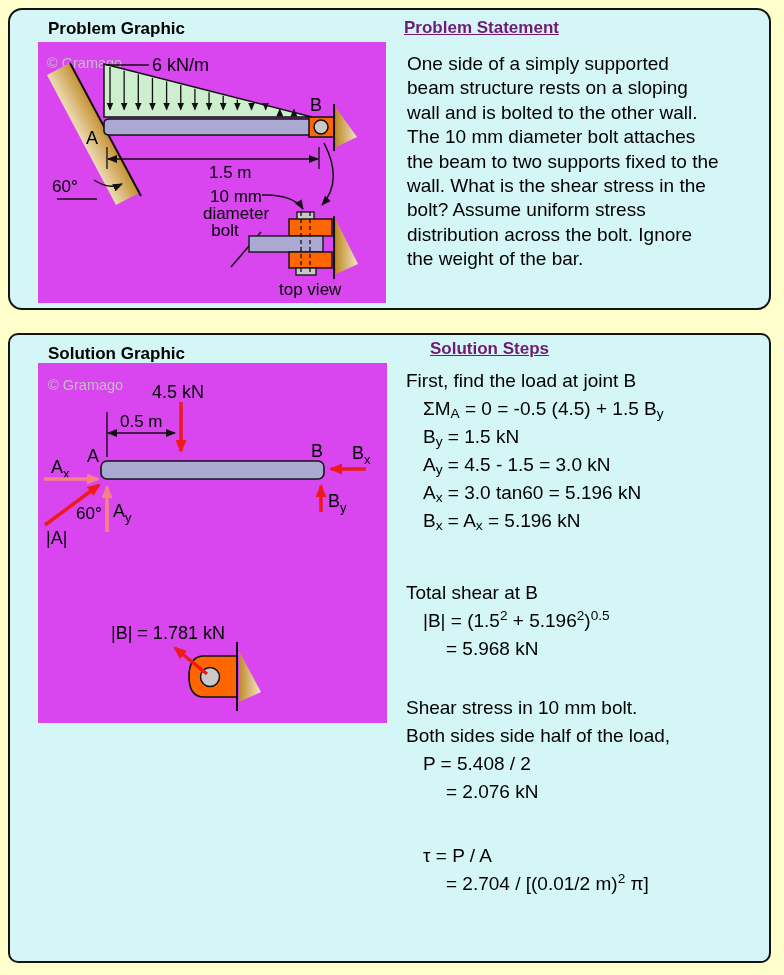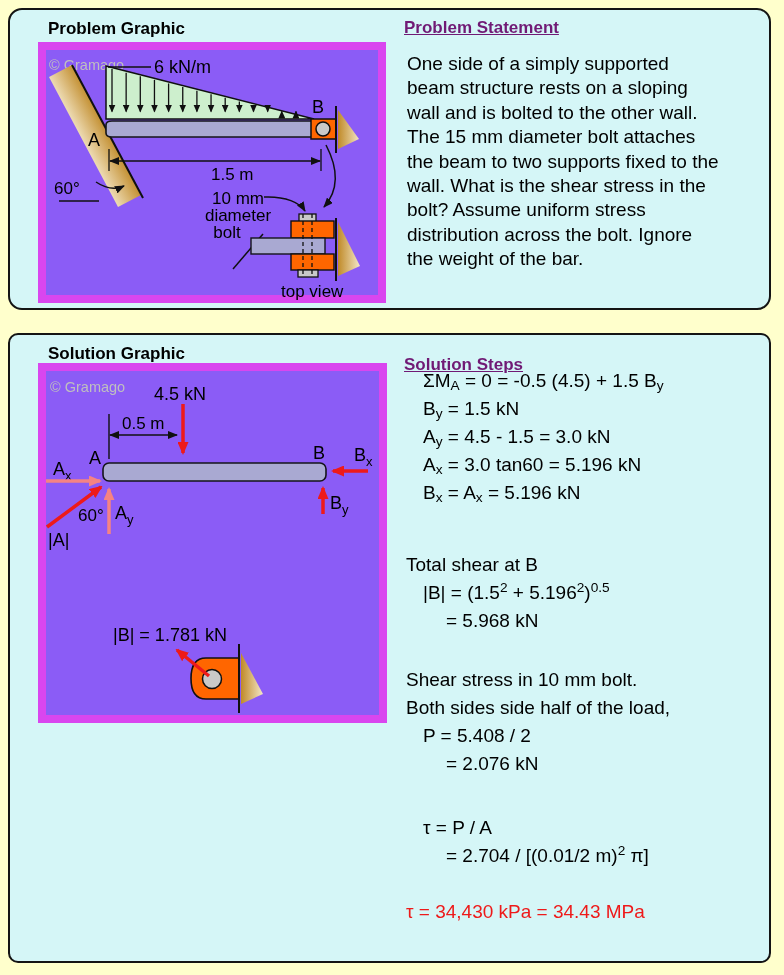--- a/index.html
+++ b/index.html
@@ -14,21 +14,21 @@
     background:#D5F6F7;border:2px solid #141414;border-radius:14px;
     box-sizing:border-box;
   }
   #panel-problem{top:8px;height:302px;}
   #panel-solution{top:333px;height:630px;border-radius:10px;}
   .panel-title{
     position:absolute;left:10px;top:9px;
     font-size:17px;font-weight:bold;color:#000;margin-left:28px;
   }
   .gbox{
-    position:absolute;background:#8b5cf6;border:8px solid #d946ef;box-sizing:border-box;
+    position:absolute;background:#d946ef;border:6px solid #d946ef;box-sizing:border-box;
   }
   #gbox-problem{left:28px;top:32px;width:348px;height:261px;}
   #gbox-solution{left:28px;top:28px;width:349px;height:360px;}
   .col-title{
     position:absolute;left:394px;
     font-size:17px;font-weight:bold;text-decoration:underline;color:#701a75;
   }
   .statement{
     position:absolute;left:397px;top:42px;width:372px;
     font-size:19px;line-height:24.4px;white-space:pre-line;color:#000;
@@ -136,21 +136,21 @@
       <polygon points="292,172 292,226 314,216" fill="url(#p-wall-right)"></polygon>
       <line x1="290" y1="168" x2="290" y2="231" stroke="#101010" stroke-width="2"></line>
       <text class="lbl17" x="235" y="247">top view</text>
     </svg>
   </div>
 
   <div class="col-title" style="top:8px;">Problem Statement</div>
   <div class="statement">One side of a simply supported
 beam structure rests on a sloping
 wall and is bolted to the other wall.
-The 15 mm diameter bolt attaches
+The 10 mm diameter bolt attaches
 the beam to two supports fixed to the
 wall. What is the shear stress in the
 bolt? Assume uniform stress
 distribution across the bolt. Ignore
 the weight of the bar.</div>
 </div>
 
 <div class="panel" id="panel-solution">
   <div class="panel-title">Solution Graphic</div>
 
@@ -204,35 +204,35 @@
 
       <text class="lbl18" x="67" y="270">|B| = 1.781 kN</text>
       <path d="M160,287 L193,287 L193,328 L160,328 Q145,328 145,307.5 Q145,287 160,287 Z" fill="#FF6600" stroke="#101010" stroke-width="1.6"></path>
       <circle cx="166" cy="308" r="9.5" fill="#C9C9C9" stroke="#101010" stroke-width="1.5"></circle>
       <polygon points="195,282 195,333 217,323" fill="url(#s-wall-right)"></polygon>
       <line x1="193" y1="273" x2="193" y2="342" stroke="#101010" stroke-width="2"></line>
       <line x1="163" y1="305" x2="131" y2="279" stroke="#EE1A1A" stroke-width="3.5" marker-end="url(#s-ah-red)"></line>
     </svg>
   </div>
 
-  <div class="col-title" style="top:20px;">Solution Steps</div>
+  <div class="col-title" style="top:4px;margin-left:26px;">Solution Steps</div>
   <div id="steps">
+      <div class="ln i0">First, find the load at joint B</div>
       <div class="ln i1">ΣM<sub>A</sub> = 0 = -0.5 (4.5) + 1.5 B<sub>y</sub></div>
       <div class="ln i1">B<sub>y</sub> = 1.5 kN</div>
       <div class="ln i1">A<sub>y</sub> = 4.5 - 1.5 = 3.0 kN</div>
       <div class="ln i1">A<sub>x</sub> = 3.0 tan60 = 5.196 kN</div>
       <div class="ln i1">B<sub>x</sub> = A<sub>x</sub> = 5.196 kN</div>
       <div style="height: 44px;"></div>
       <div class="ln i0">Total shear at B</div>
       <div class="ln i1">|B| = (1.5<sup>2</sup> + 5.196<sup>2</sup>)<sup>0.5</sup></div>
       <div class="ln i2">= 5.968 kN</div>
       <div style="height: 31px;"></div>
       <div class="ln i0">Shear stress in 10 mm bolt.</div>
       <div class="ln i0">Both sides side half of the load,</div>
       <div class="ln i1">P = 5.408 / 2</div>
       <div class="ln i2">= 2.076 kN</div>
       <div style="height: 36px;"></div>
       <div class="ln i1">τ = P / A</div>
       <div class="ln i2">= 2.704 / [(0.01/2 m)<sup>2</sup> π]</div>
       <div style="height: 28px;"></div>
-      <div class="ln i0 red">τ = 34,430 kPa = 34.43 MPa</div>
     </div>
 </div>
 
 </body></html>

